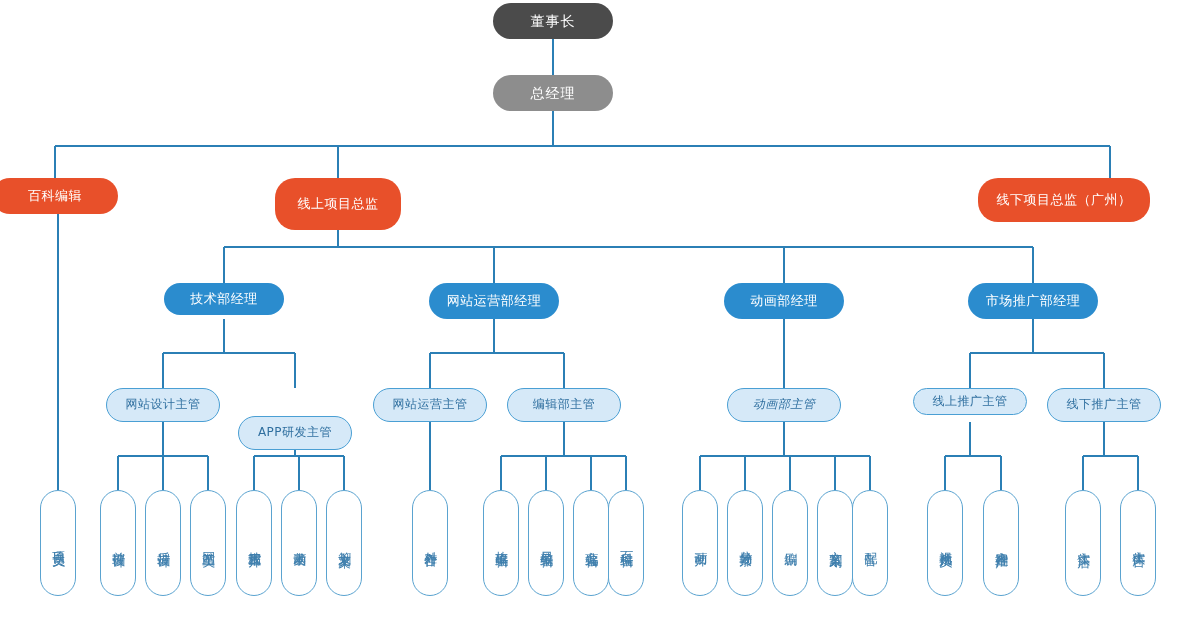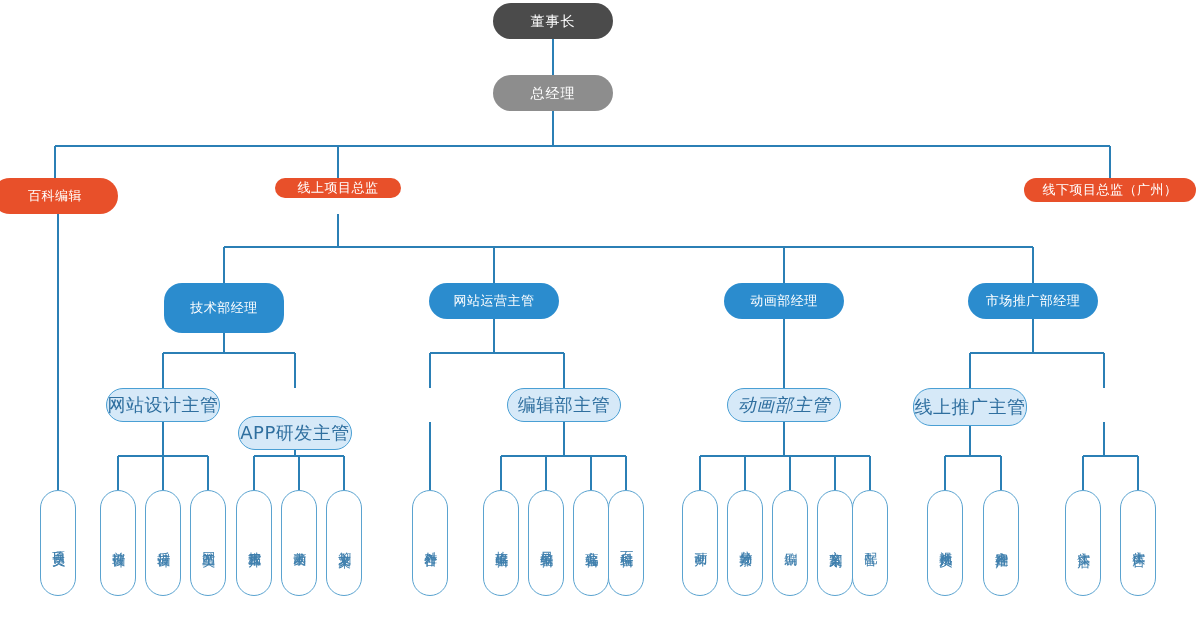--- a/index.html
+++ b/index.html
@@ -51,21 +51,21 @@
     font-size:13px;
     letter-spacing:.5px;
   }
 
   
   .n-sup{
     background:#d6e9f8;
     border:1px solid #4a9fd4;
     border-radius:18px;
     color:#2f6f9f;
-    font-size:18px;
+    font-size:12px;
     letter-spacing:.5px;
   }
 
   
   .n-leaf{
     background:#ffffff;
     border:1px solid #5aa3d0;
     border-radius:22px;
     color:#3f7fad;
     font-size:13px;
@@ -162,54 +162,60 @@
   <div class="node n-exec dark" style="left:493px;top:3px;width:120px;height:36px;">
     <span>董事长</span>
   </div>
   <div class="node n-exec mid" style="left:493px;top:75px;width:120px;height:36px;">
     <span>总经理</span>
   </div>
 
   <div class="node n-dir" style="left:-8px;top:178px;width:126px;height:36px;">
     <span>百科编辑</span>
   </div>
-  <div class="node n-dir" style="left:275px;top:178px;width:126px;height:20px;">
+  <div class="node n-dir" style="left:275px;top:178px;width:126px;height:52px;">
     <span>线上项目总监</span>
   </div>
-  <div class="node n-dir" style="left:1024px;top:178px;width:172px;height:24px;">
+  <div class="node n-dir" style="left:978px;top:178px;width:172px;height:44px;">
     <span>线下项目总监（广州）</span>
   </div>
 
-  <div class="node n-mgr" style="left:164px;top:283px;width:120px;height:50px;">
+  <div class="node n-mgr" style="left:164px;top:283px;width:120px;height:32px;">
     <span>技术部经理</span>
   </div>
   <div class="node n-mgr" style="left:429px;top:283px;width:130px;height:36px;">
-    <span>网站运营主管</span>
+    <span>网站运营部经理</span>
   </div>
   <div class="node n-mgr" style="left:968px;top:283px;width:130px;height:36px;">
     <span>市场推广部经理</span>
   </div>
   <div class="node n-mgr" style="left:724px;top:283px;width:120px;height:36px;">
     <span>动画部经理</span>
   </div>
 
   <div class="node n-sup" style="left:106px;top:388px;width:114px;height:34px;">
     <span>网站设计主管</span>
   </div>
   <div class="node n-sup" style="left:238px;top:388px;width:114px;height:34px;margin-top:28px;">
     <span>APP研发主管</span>
   </div>
+  <div class="node n-sup" style="left:373px;top:388px;width:114px;height:34px;">
+    <span>网站运营主管</span>
+  </div>
   <div class="node n-sup" style="left:507px;top:388px;width:114px;height:34px;align-items:center;">
     <span>编辑部主管</span>
   </div>
   <div class="node n-sup" style="left:727px;top:388px;width:114px;height:34px;font-style:italic;">
     <span>动画部主管</span>
   </div>
-  <div class="node n-sup" style="left:913px;top:388px;width:114px;height:38px;">
+  <div class="node n-sup" style="left:913px;top:388px;width:114px;height:27px;">
     <span>线上推广主管</span>
+  </div>
+  <div class="node n-sup" style="left:1047px;top:388px;width:114px;height:34px;">
+    <span>线下推广主管</span>
   </div>
 
   <div class="node n-leaf" style="left:40px;top:490px;width:36px;height:106px;">
     <span>项目文员</span>
   </div>
   <div class="node n-leaf" style="left:100px;top:490px;width:36px;height:106px;">
     <span>前端设计</span>
   </div>
   <div class="node n-leaf" style="left:145px;top:490px;width:36px;height:106px;">
     <span>后端设计</span>

